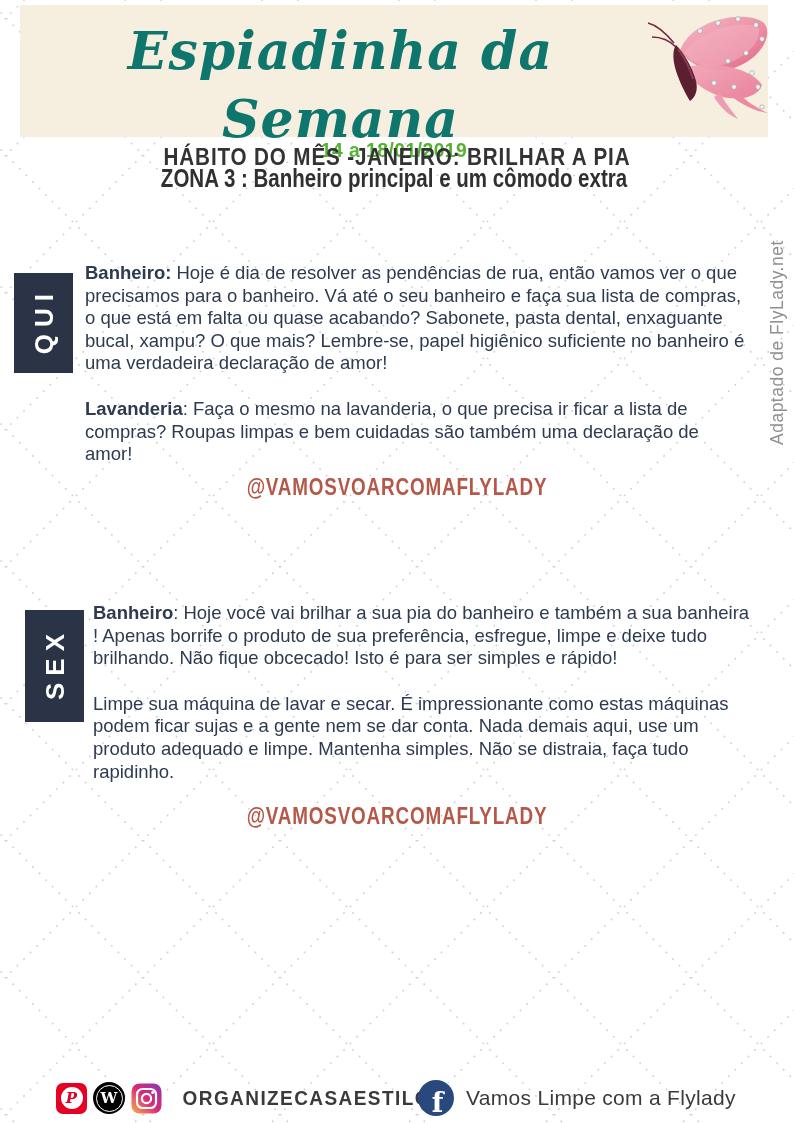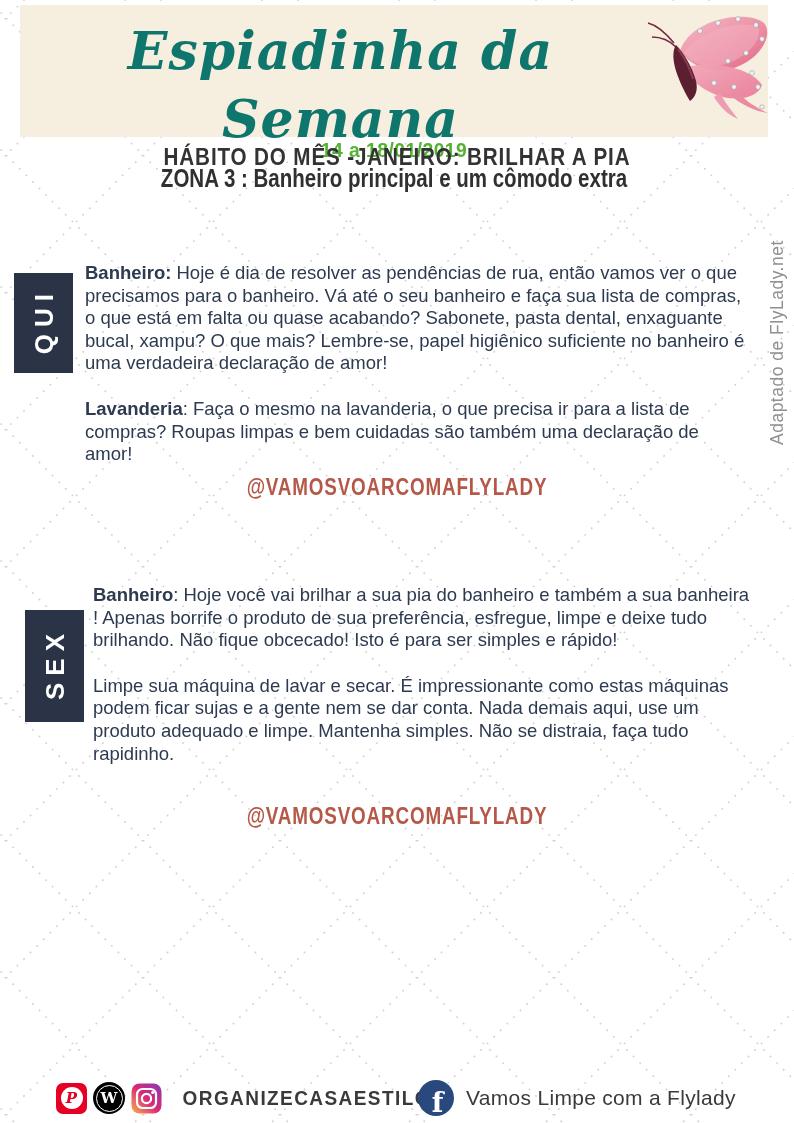--- a/index.html
+++ b/index.html
@@ -46,21 +46,21 @@
   .day-block.sex { left:25px; top:610px; width:59px; height:112px; }
   .day-label {
     writing-mode:vertical-rl; transform:rotate(180deg);
     color:#ffffff; font-size:26px; font-weight:700; letter-spacing:7px;
     line-height:1; padding-top:4px;
   }
 
   
   .text-col { position:absolute; z-index:1; color:#2d3a4f; font-size:18.5px; line-height:22.6px; }
   .text-col.qui { left:85px; top:250px; width:664px;margin-top:12px; }
-  .text-col.sex { left:93px; top:584px; width:666px; }
+  .text-col.sex { left:93px; top:602px; width:666px; }
   .para { margin-bottom:23px; }
   .para b { font-weight:700; }
   .para .body-line { margin-top:10px; }
 
   .handle {
     position:absolute; left:0; width:794px; text-align:center; z-index:1;
     color:#b65847; font-size:23px; font-weight:700;
     transform:scaleX(0.82); letter-spacing:1px; white-space:nowrap;
   }
   .handle.h1 { top:474px; }
@@ -191,21 +191,21 @@
 
   <div class="day-block qui">
     <span class="day-label">QUI</span>
   </div>
 
   <div class="text-col qui">
     <div class="para">
       <b>Banheiro:</b><span> Hoje é dia de resolver as pendências de rua, então vamos ver o que precisamos para o banheiro. Vá até o seu banheiro e faça sua lista de compras, o que está em falta ou quase acabando? Sabonete, pasta dental, enxaguante bucal, xampu? O que mais? Lembre-se, papel higiênico suficiente no banheiro é uma verdadeira declaração de amor!</span>
     </div>
     <div class="para">
-      <b>Lavanderia</b><span>: Faça o mesmo na lavanderia, o que precisa ir para a lista de compras? Roupas limpas e bem cuidadas são também uma declaração de amor!</span>
+      <b>Lavanderia</b><span>: Faça o mesmo na lavanderia, o que precisa ir ficar a lista de compras? Roupas limpas e bem cuidadas são também uma declaração de amor!</span>
     </div>
   </div>
 
   <div class="handle h1">@VAMOSVOARCOMAFLYLADY</div>
 
   <div class="day-block sex">
     <span class="day-label">SEX</span>
   </div>
 
   <div class="text-col sex">

